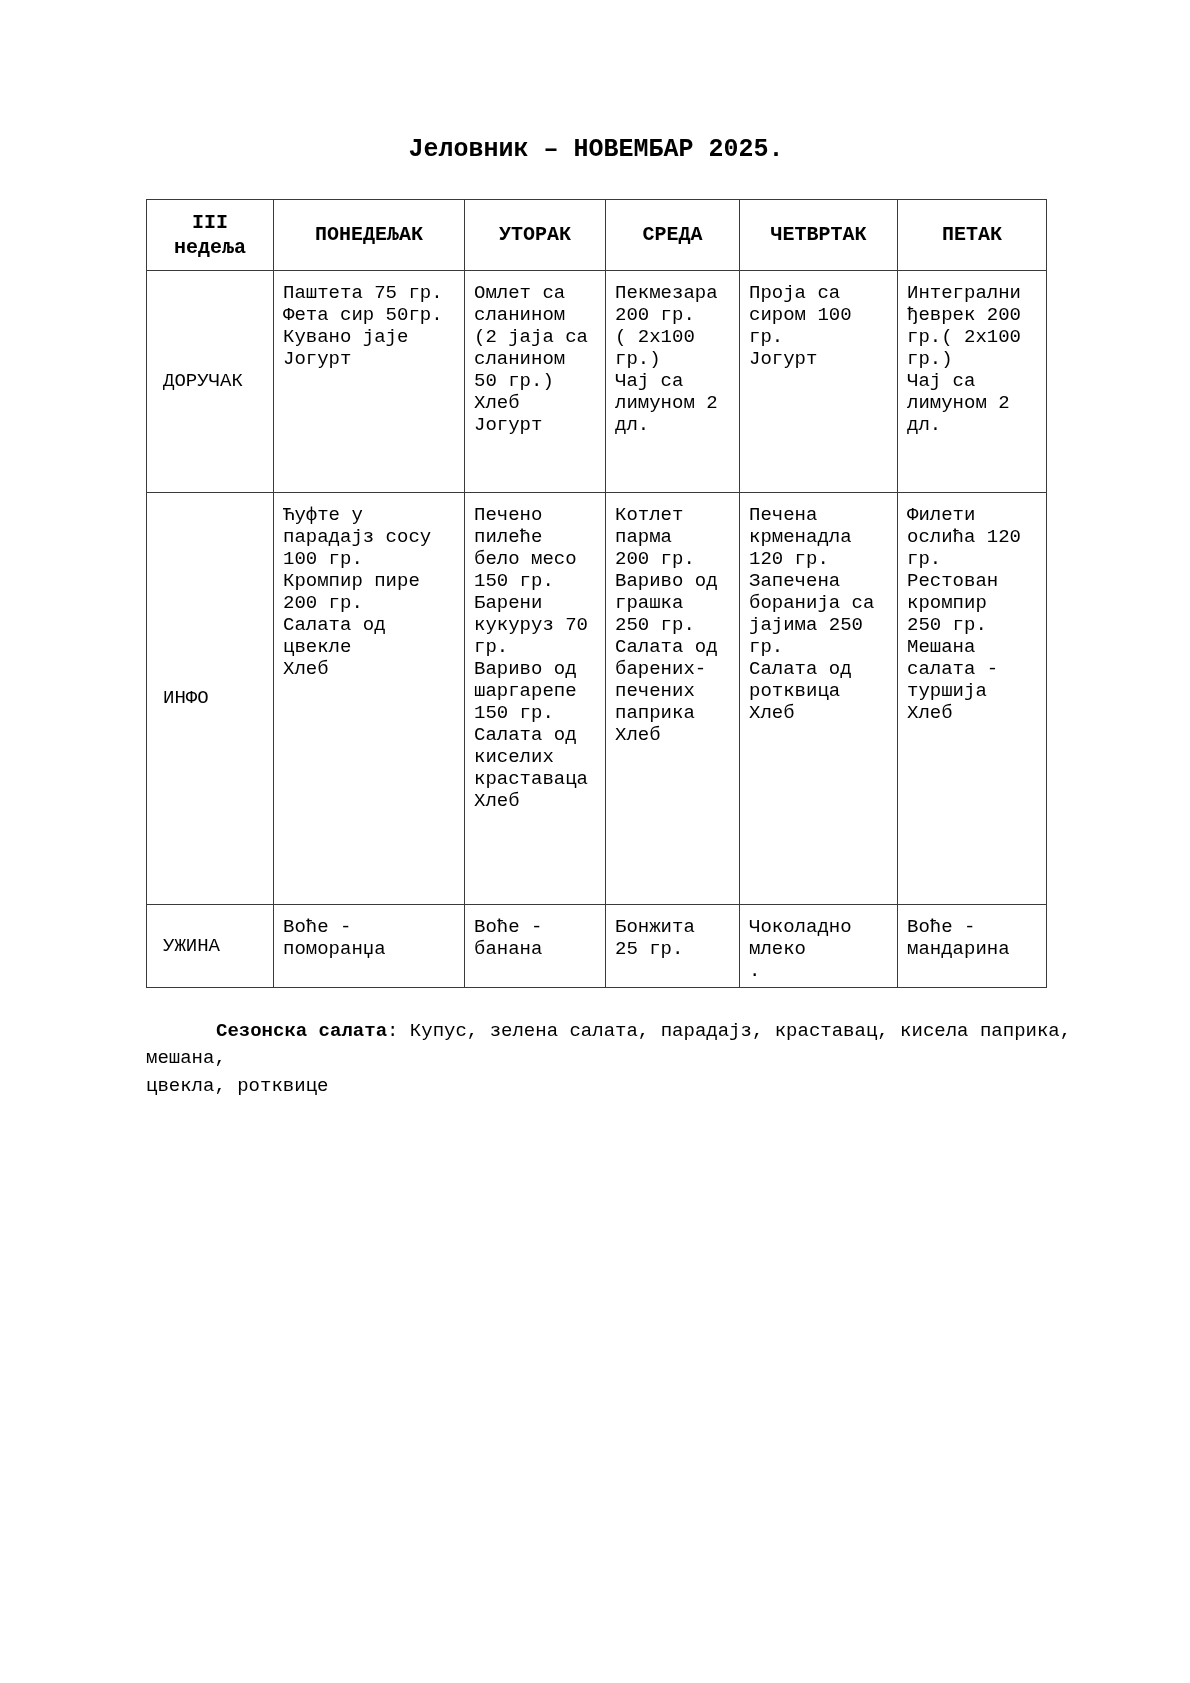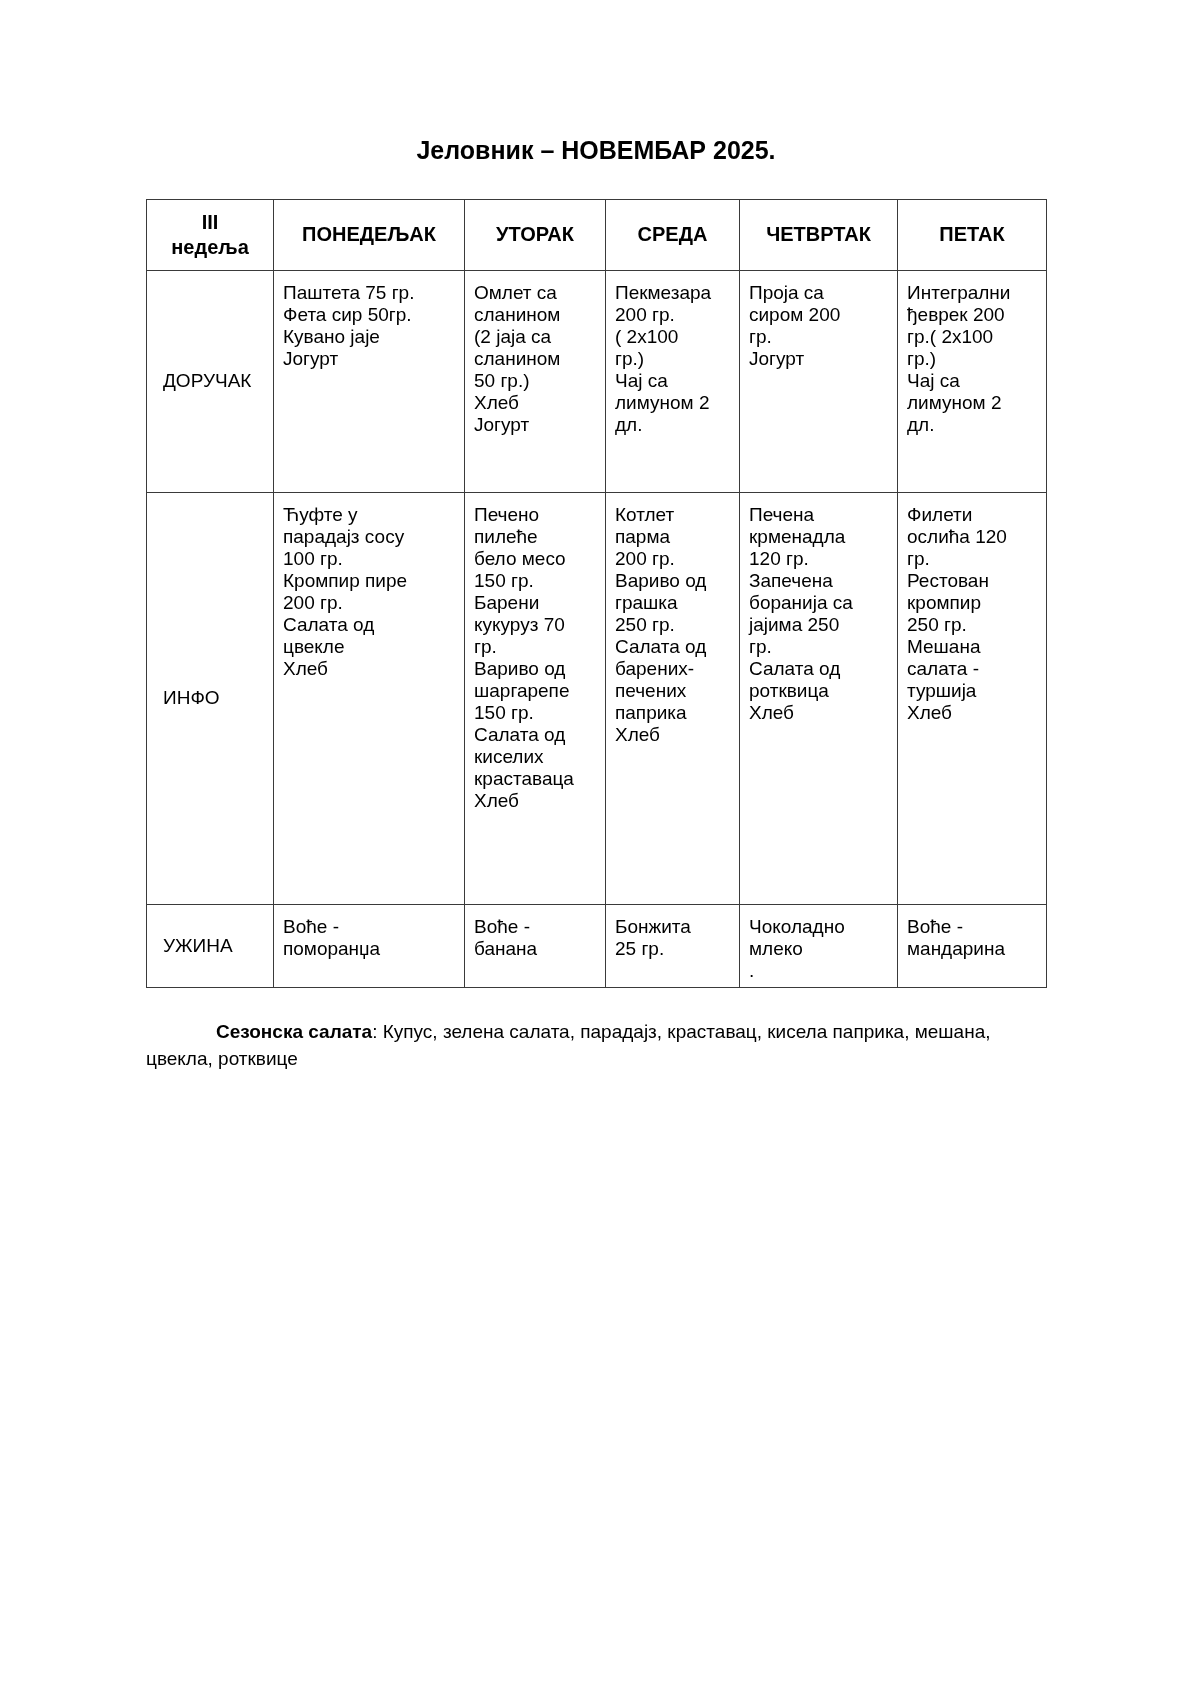--- a/index.html
+++ b/index.html
@@ -6,21 +6,21 @@
     margin: 0;
     padding: 0;
     background: #ffffff;
   }
   .page {
     position: relative;
     width: 1070px;
     height: 1683px;
     background: #ffffff;
     color: #000000;
-    font-family: Liberation Sans, sans-serif;
+    font-family: Liberation Mono, monospace;
     box-sizing: border-box;
     padding: 136px 0 0 146px;
     overflow: hidden;
   }
   .title {
     width: 900px;
     margin: 0;
     text-align: center;
     font-size: 25px;
     font-weight: bold;
@@ -120,21 +120,21 @@
 Хлеб
 Јогурт</td>
         <td class="menu-cell">Пекмезара
 200 гр.
 ( 2x100
 гр.)
 Чај са
 лимуном 2
 дл.</td>
         <td class="menu-cell">Проја са
-сиром 200
+сиром 100
 гр.
 Јогурт</td>
         <td class="menu-cell">Интегрални
 ђеврек 200
 гр.( 2x100
 гр.)
 Чај са
 лимуном 2
 дл.</td>
       </tr>

